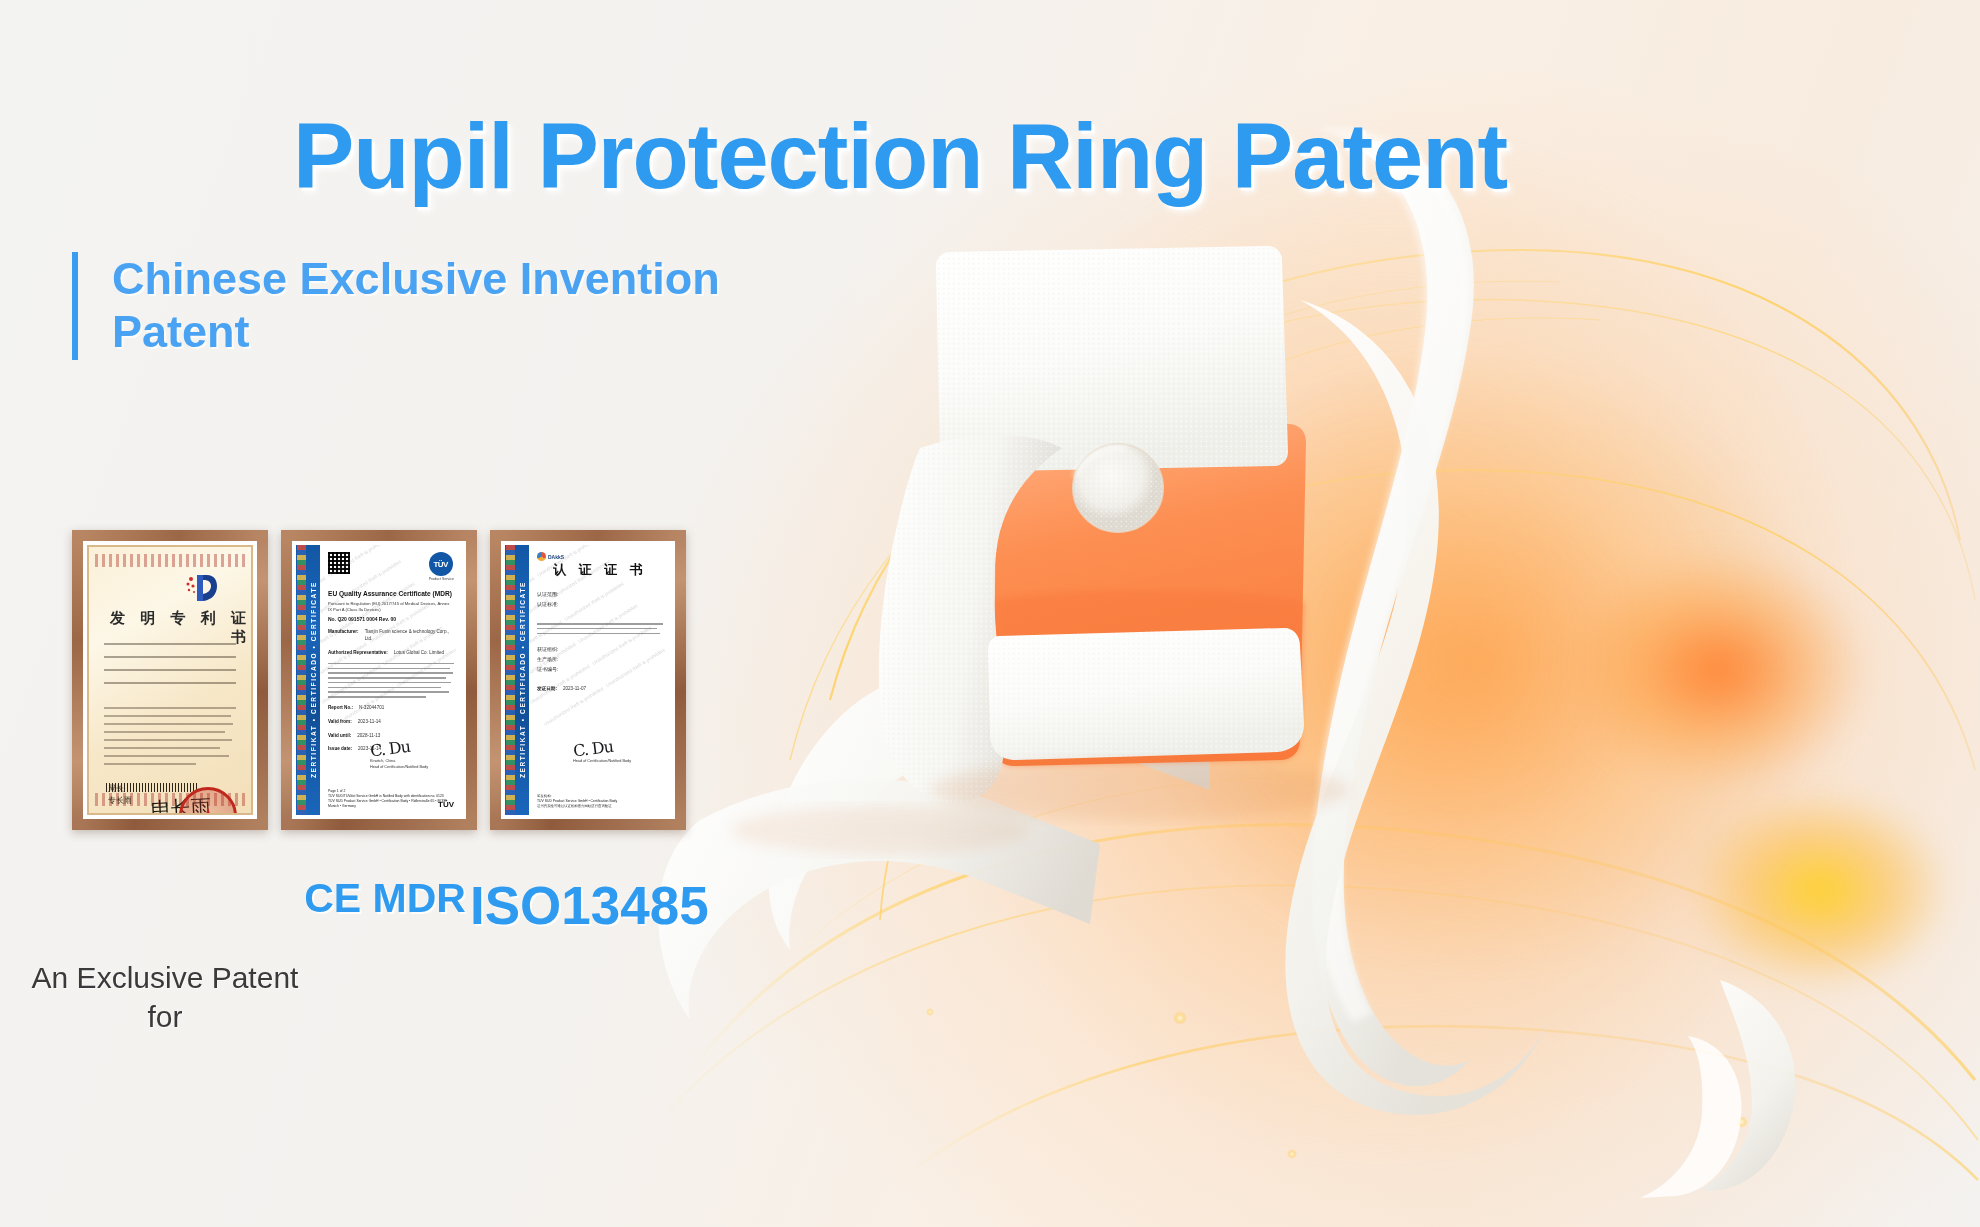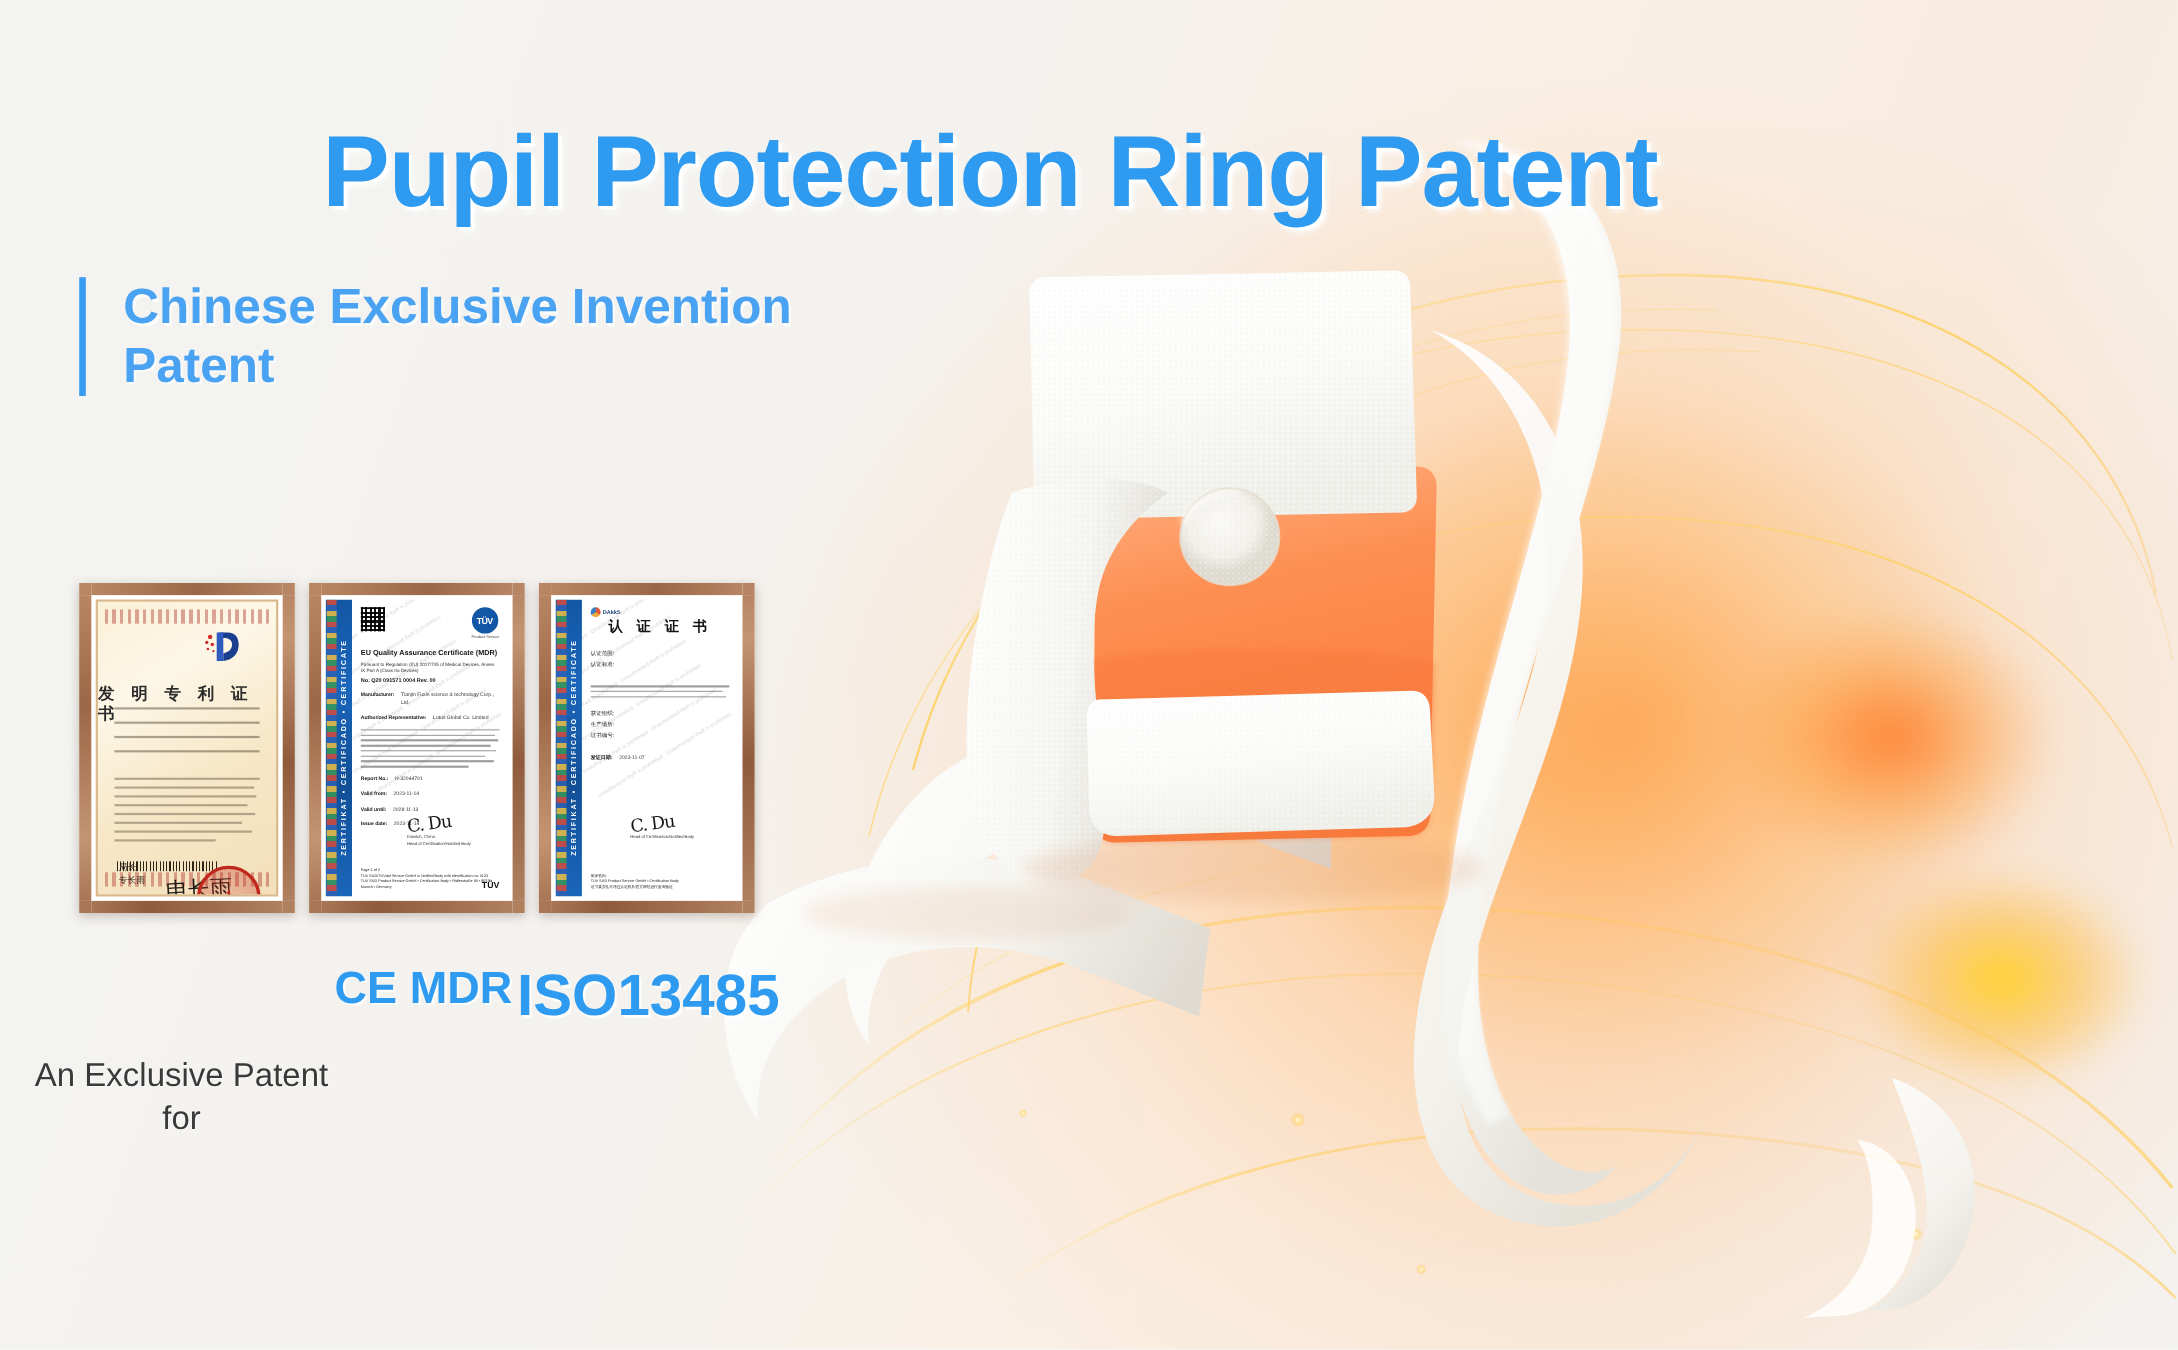--- a/index.html
+++ b/index.html
@@ -144,27 +144,26 @@
     opacity: .8;
   }
   .c1-orn-top { top: 7px; }
   .c1-orn-bottom { bottom: 7px; }
   .c1-logo {
     position: absolute; left: 96px; top: 26px;
     width: 34px; height: 30px;
   }
   .c1-heading {
     position: absolute; left: 0; right: 0; top: 62px;
-    text-align: left;
+    text-align: right;
     font-size: 15px;
     letter-spacing: 5px;
     font-weight: bold;
     color: #2b2b2b;
     font-family: "DejaVu Sans", sans-serif;
-    margin-top: 12px;
   }
   .c1-lines { position: absolute; left: 15px; right: 15px; top: 96px; }
   .c1-lines i {
     display: block;
     height: 2px;
     background: rgba(60,45,30,0.42);
     margin-bottom: 11px;
   }
   .c1-para { position: absolute; left: 15px; right: 15px; top: 160px; }
   .c1-para i {

